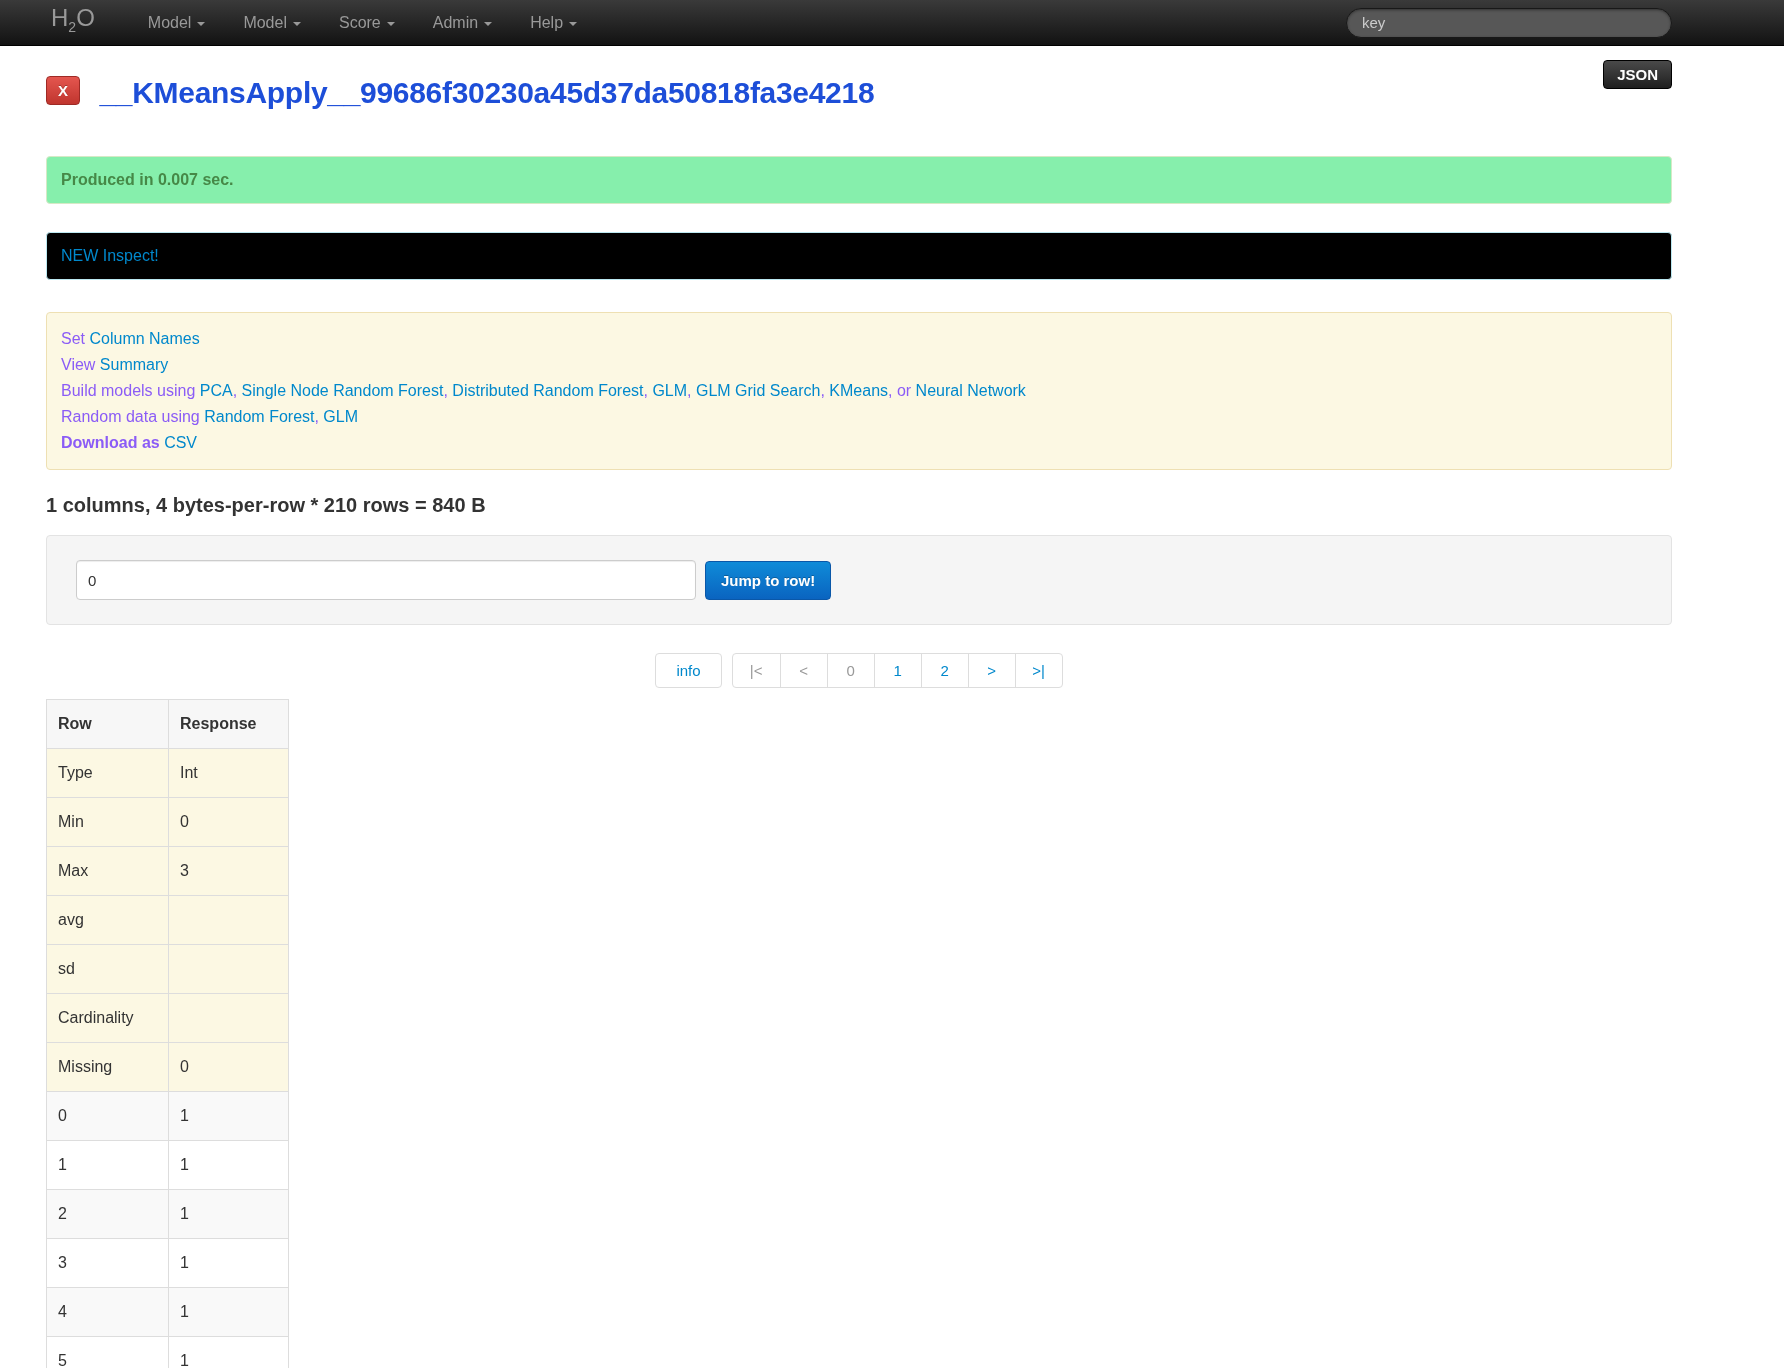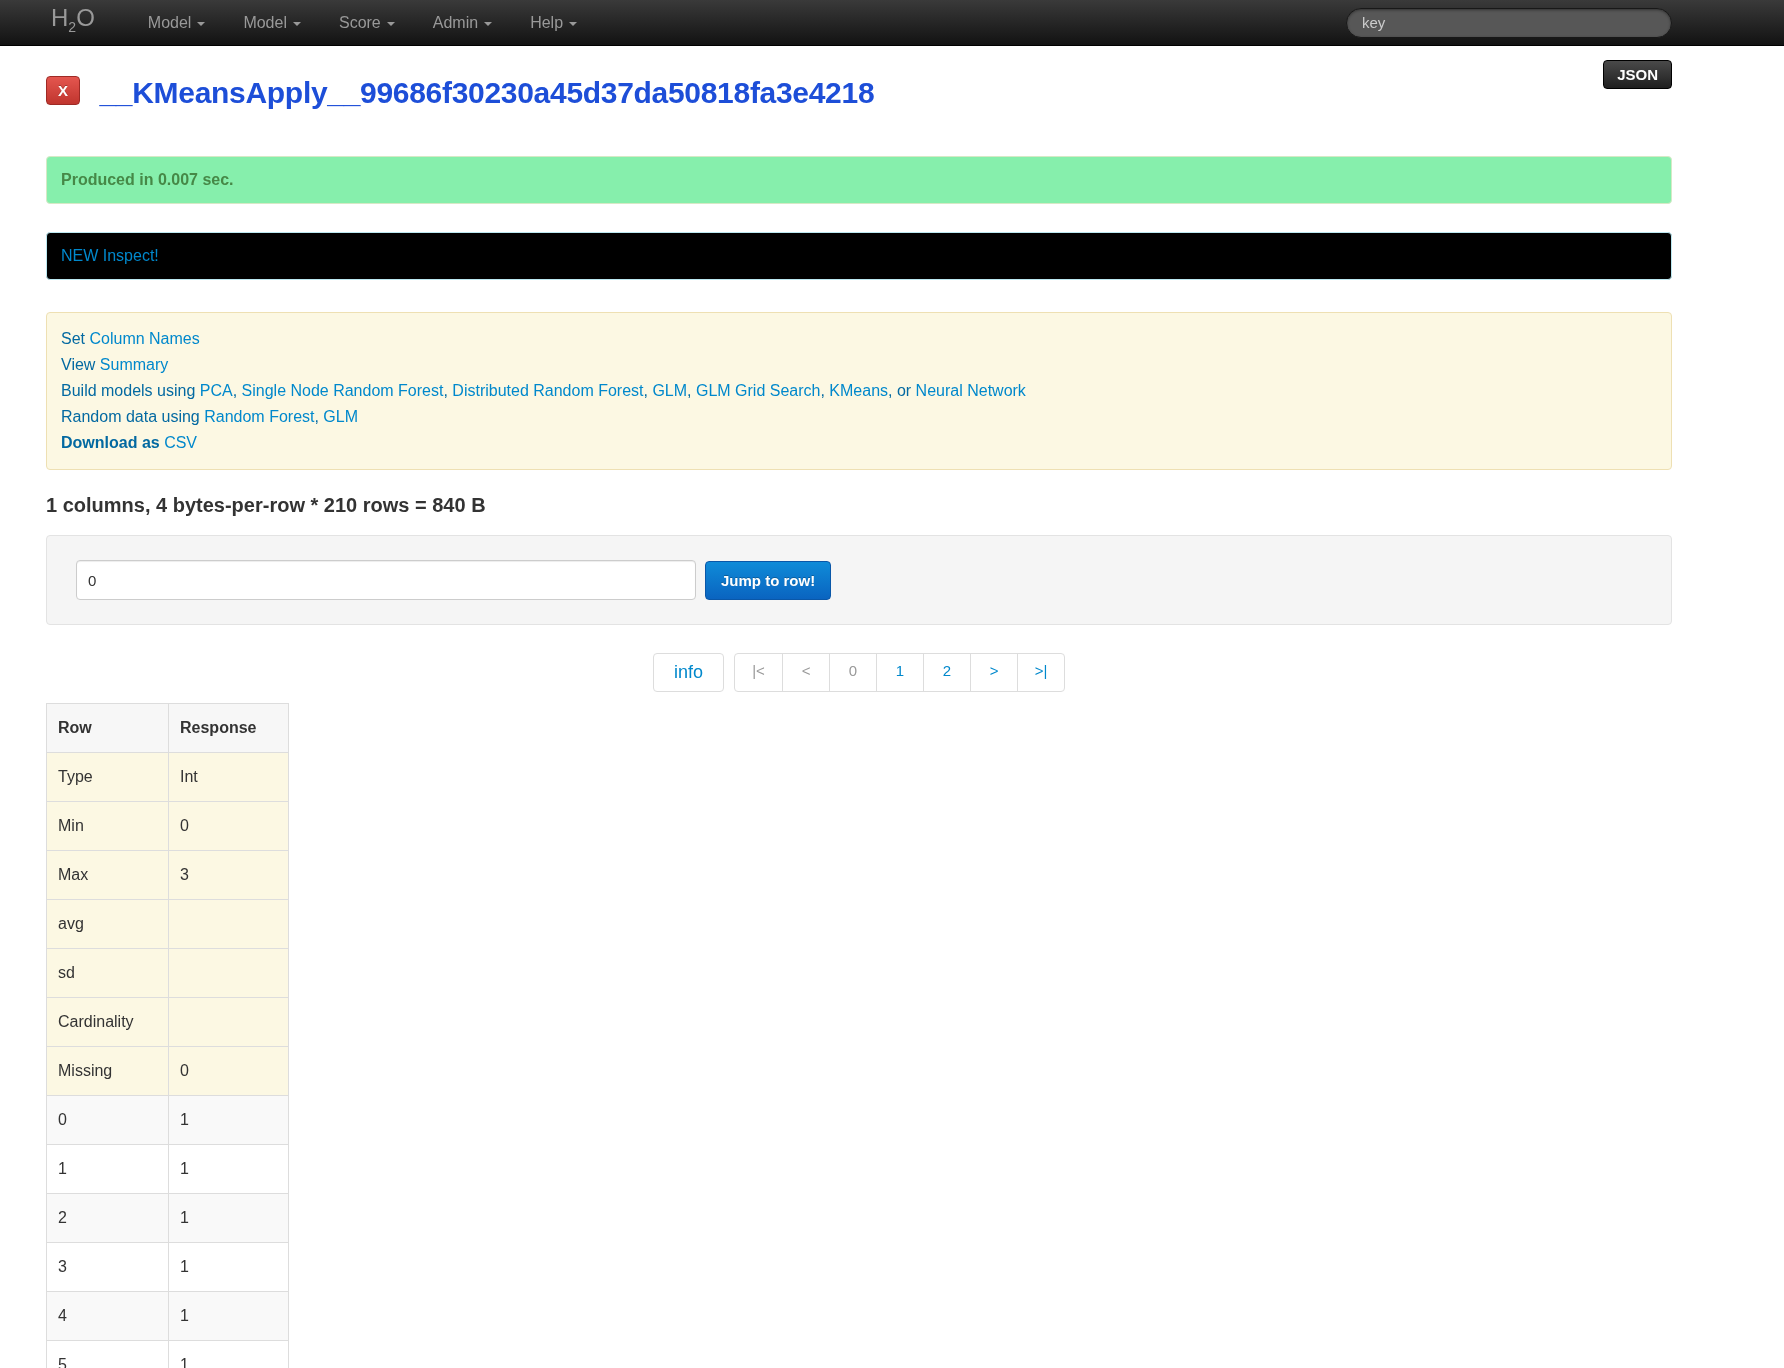--- a/index.html
+++ b/index.html
@@ -57,21 +57,21 @@
   }
 
   
   .alert { border-radius:4px; padding:14px; font-size:16px; }
   .alert-success { margin-top:32px; background:#86efac; border:1px solid #d6e9c6; color:#468847; font-weight:bold; }
   .alert-info { margin-top:28px; background:#000000; border:1px solid #bce8f1; }
   .alert-info a { color:#0088cc; text-decoration:none; }
 
   
   .actions-box { margin-top:32px; background:#fcf8e3; border:1px solid #eee0b3; border-radius:4px; padding:13px 14px; line-height:26px; font-size:16px; }
-  .action-text { color:#0369a1; }
+  .action-text { color:#8b5cf6; }
   .action-text.bold { font-weight:bold; }
   a.action-link { color:#0088cc; text-decoration:none; }
 
   
   .size-heading { margin:24px 0 0; font-size:20px; font-weight:bold; color:#333; }
 
   
   .well { margin-top:18px; background:#f5f5f5; border:1px solid #e3e3e3; border-radius:4px; padding:24px 20px; display:flex; align-items:center; }
   .jump-input {
     width:620px; height:40px; border:1px solid #ccc; border-radius:4px;
@@ -81,21 +81,21 @@
   }
   .btn-primary {
     margin-left:9px;
     background: linear-gradient(#0f8bd8, #0a64c0);
     border:1px solid #0a57a8; color:#fff; font-weight:bold; font-size:15px;
     padding:10px 15px; text-shadow:0 -1px 0 rgba(0,0,0,.25);
   }
 
   
   .pagination-bar { margin-top:28px; display:flex; justify-content:center; gap:10px; }
-  .pg-info { border:1px solid #ddd; border-radius:4px; background:#fff; color:#0088cc; font-size:18px; padding:8px 20px; text-decoration:none; }
+  .pg-info { border:1px solid #ddd; border-radius:4px; background:#fff; color:#0088cc; font-size:15px; padding:8px 20px; text-decoration:none; }
   .pg-group { display:flex; border:1px solid #ddd; border-radius:4px; overflow:hidden; background:#fff; }
   .pg-item { width:47px; text-align:center; padding:8px 0; font-size:15px; color:#0088cc; text-decoration:none; border-left:1px solid #ddd; }
   .pg-item:first-child { border-left:none; }
   .pg-item.disabled { color:#999; }
 
   
   .inspect-table { margin-top:11px; border-collapse:collapse; font-size:16px; background:#fff; }
   .inspect-table th, .inspect-table td { border:1px solid #ddd; padding:15px 11px; text-align:left; vertical-align:middle; }
   .inspect-table th { background:#f7f7f7; font-weight:bold; color:#333; }
   .inspect-table th:nth-child(1), .inspect-table td:nth-child(1) { width:122px; }

